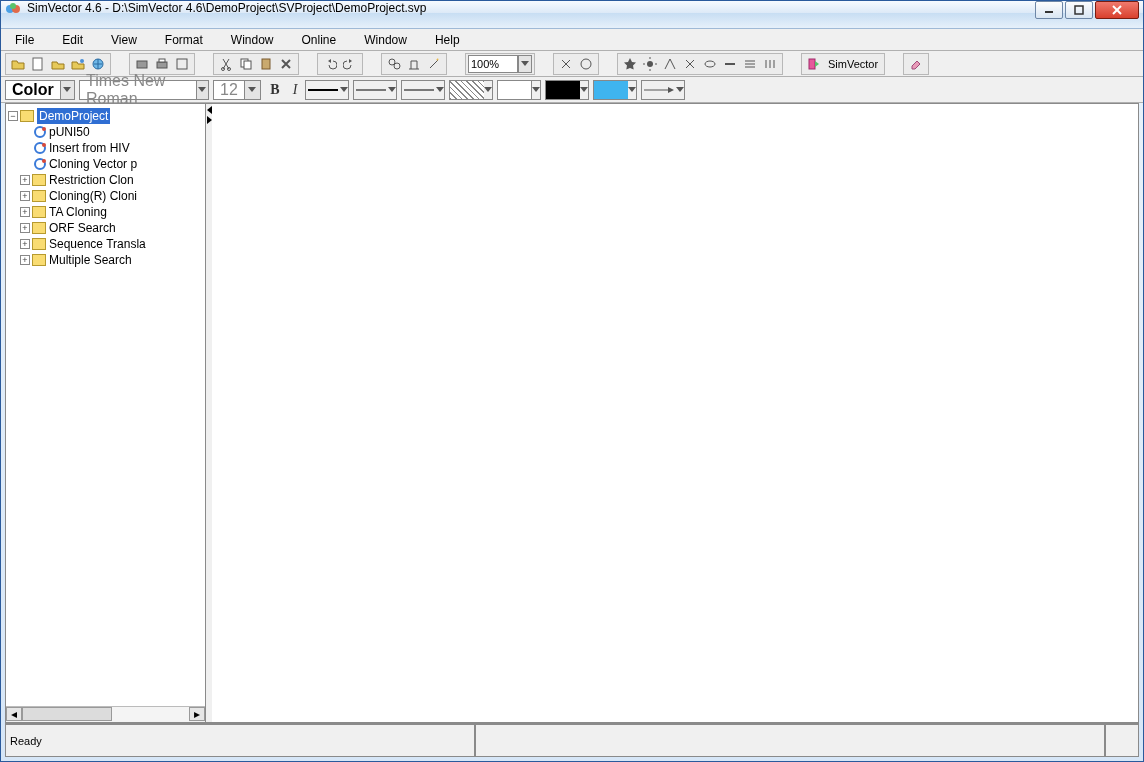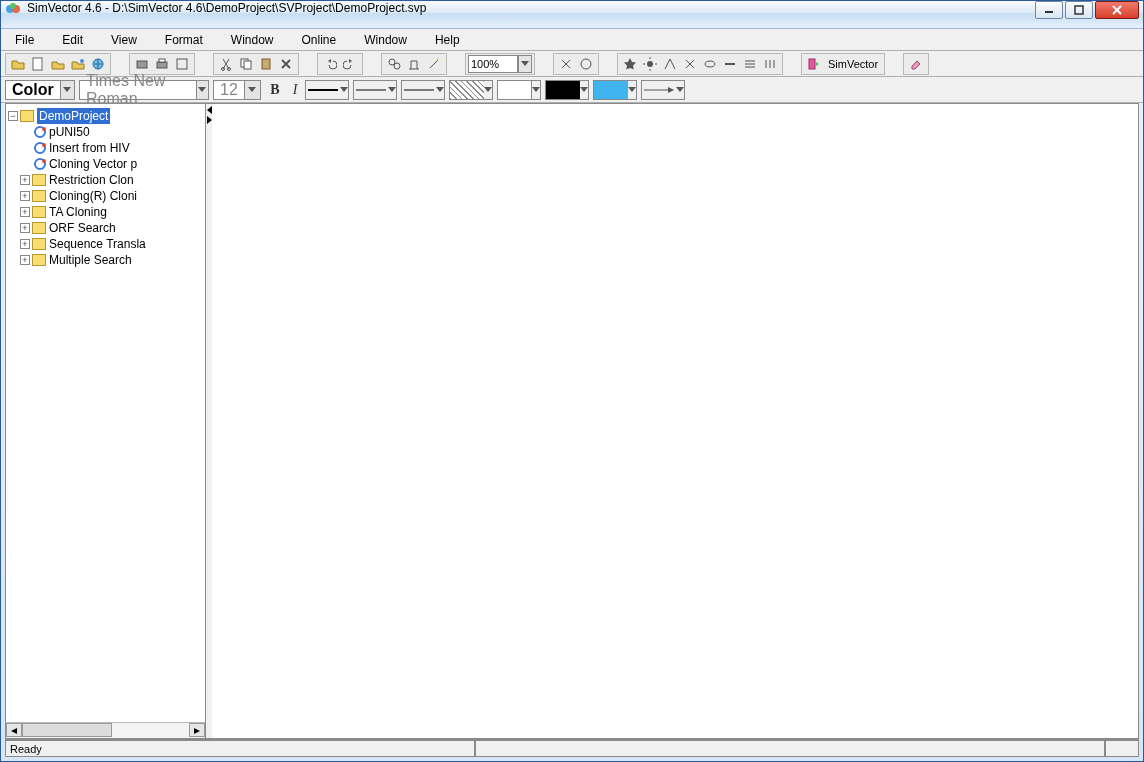--- a/index.html
+++ b/index.html
@@ -47,21 +47,21 @@
 .sb-track { flex:1; background:#f4f4f4;}
 .sb-thumb { width:90px; height:14px; background:#dcdcdc; border:1px solid #999;}
 
 .splitter { width:6px; background:#f0f0f0; display:flex; flex-direction:column; align-items:center; padding-top:2px;}
 .splitter .tri { width:0;height:0; border-top:4px solid transparent; border-bottom:4px solid transparent;}
 .splitter .tri.l { border-right:5px solid #000; margin-bottom:2px;}
 .splitter .tri.r { border-left:5px solid #000;}
 
 .canvas { flex:1; background:#fff;}
 
-.statusbar { height:18px; display:flex; background:#f0f0f0; border-top:1px solid #8a8a8a; margin:0 4px 4px 4px;}
+.statusbar { height:34px; display:flex; background:#f0f0f0; border-top:1px solid #8a8a8a; margin:0 4px 4px 4px;}
 .status-cell { border:1px solid #8a8a8a; padding:0 4px; font-size:11px; display:flex; align-items:center;}
 .status-cell.a { width:470px;}
 .status-cell.b { flex:1;}
 .status-cell.c { width:34px;}
 
 .chev { width:0;height:0;border-left:4px solid transparent;border-right:4px solid transparent;border-top:5px solid #555;}
 </style>
 </head>
 <body>
 

